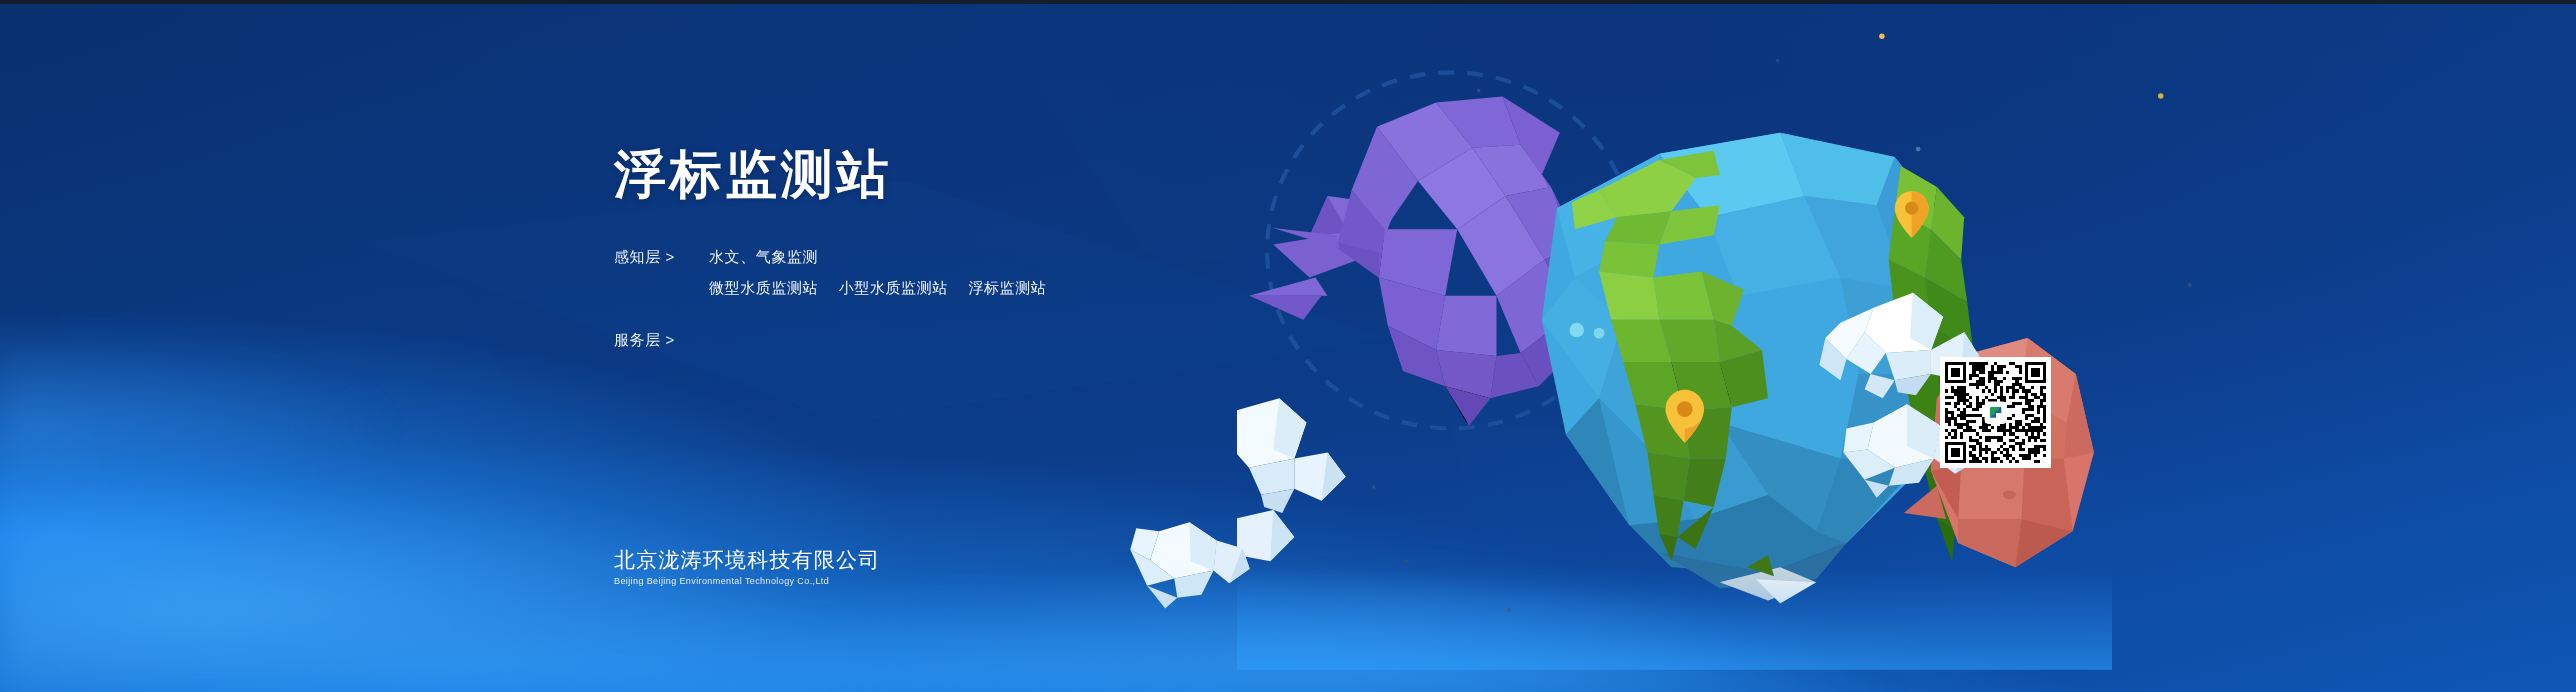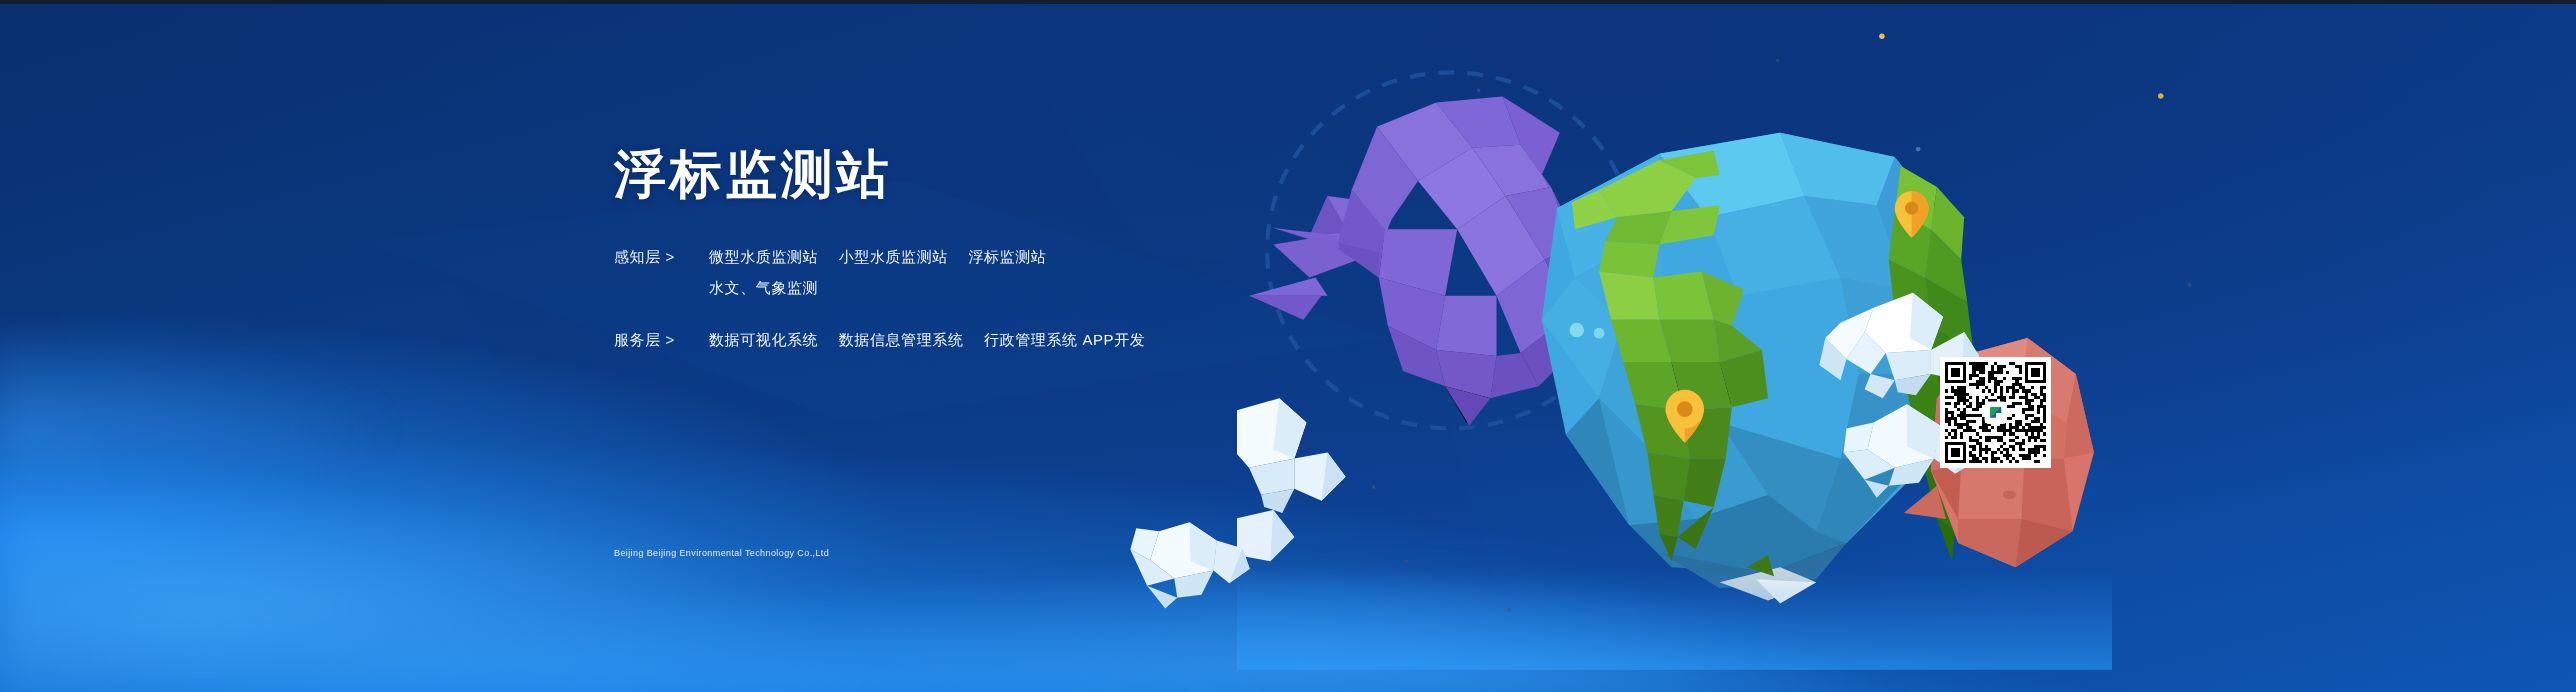--- a/index.html
+++ b/index.html
@@ -319,45 +319,39 @@
 
   <div class="copy">
     <div class="title-line">浮标监测站</div>
 
     <div class="feature-block">
 
       <div class="feature-row">
         <div class="layer-label">感知层 &gt;</div>
         <div class="layer-items">
           <div class="items-line">
+            <span class="item">水文、气象监测</span>
+          </div>
+          <div class="items-line">
             <span class="item">微型水质监测站</span>
             <span class="item">小型水质监测站</span>
             <span class="item">浮标监测站</span>
           </div>
-          <div class="items-line">
-            <span class="item">水文、气象监测</span>
-          </div>
         </div>
       </div>
 
       <div class="feature-row" style="margin-top:28px;">
         <div class="layer-label">服务层 &gt;</div>
-        <div class="layer-items">
-          <div class="items-line">
-            <span class="item">数据可视化系统</span>
-            <span class="item">数据信息管理系统</span>
-            <span class="item">行政管理系统 APP开发</span>
-          </div>
-        </div>
       </div>
 
     </div>
   </div>
 
   <div class="company">
+    <div class="company-cn">北京泷涛环境科技有限公司</div>
     <div class="company-en">Beijing Beijing Environmental Technology Co.,Ltd</div>
   </div>
 
   <div class="qr-card">
     <div class="qr-body">
       <div class="qr-body-wrap">
         <div class="qr-grid" id="qrGrid" style="aspect-ratio: 1 / 1;">
             <i style="background: rgb(0, 0, 0);"></i>
             <i style="background: rgb(0, 0, 0);"></i>
             <i style="background: rgb(0, 0, 0);"></i>

